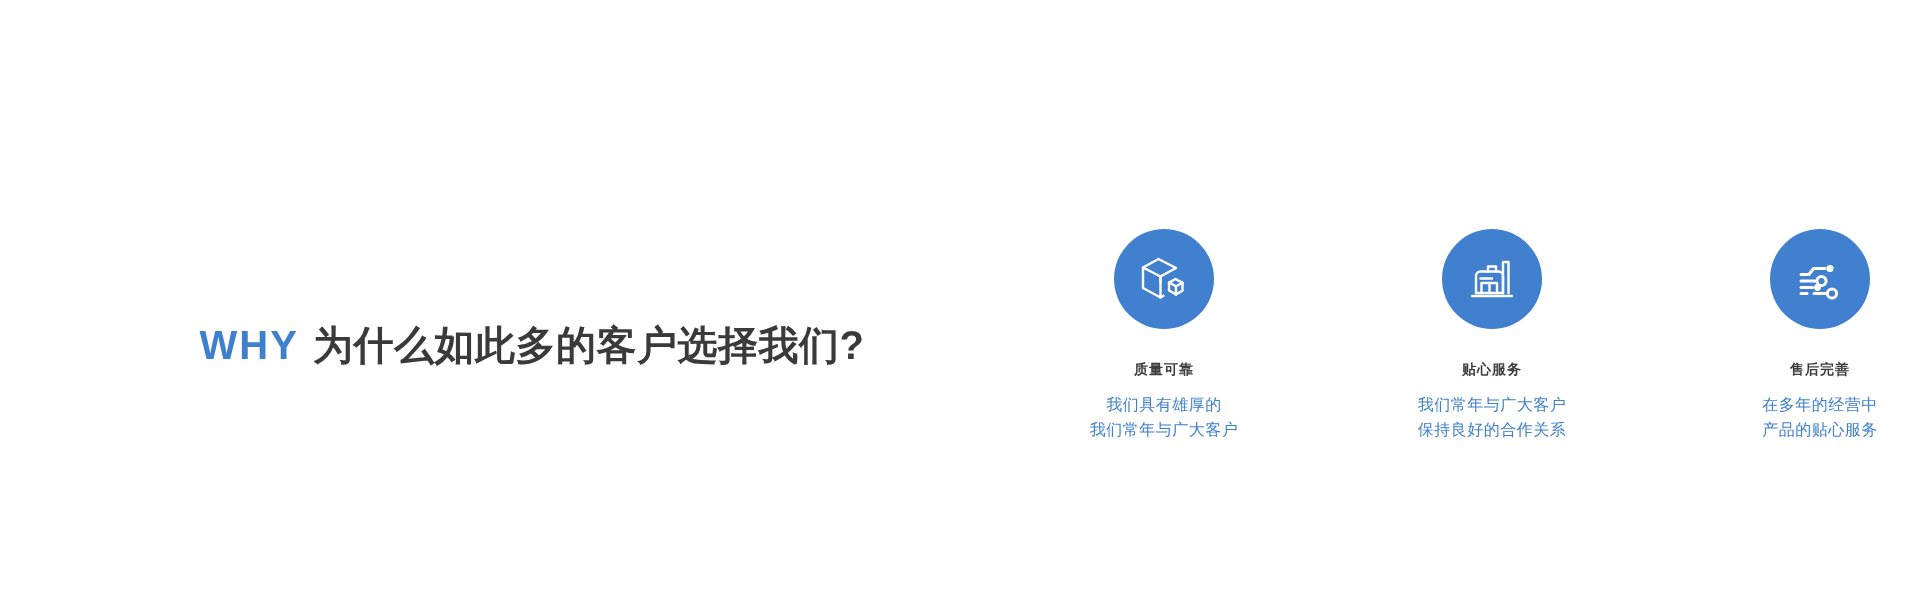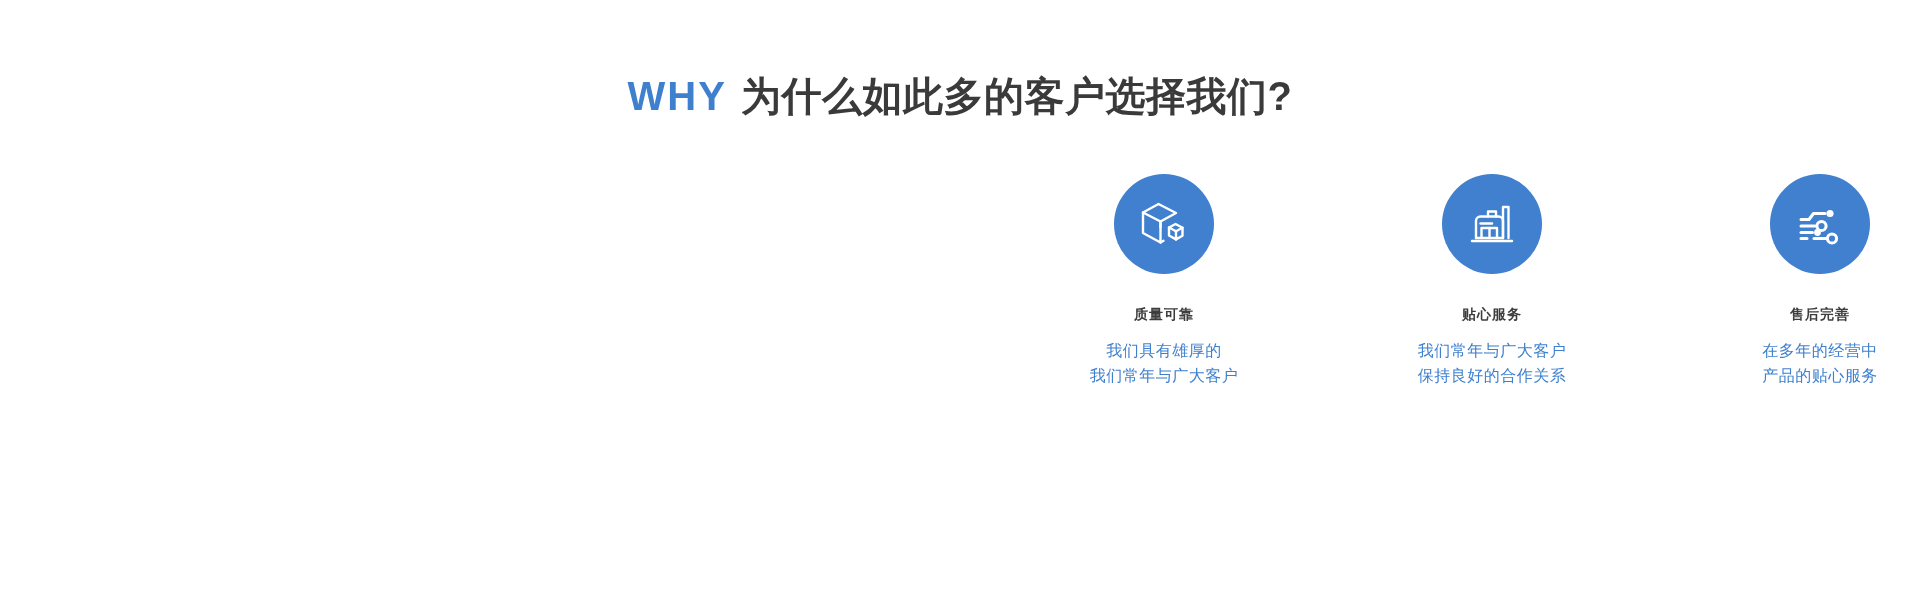--- a/index.html
+++ b/index.html
@@ -11,22 +11,22 @@
     height: 615px;
     background: #ffffff;
     font-family: "Liberation Sans", "DejaVu Sans", sans-serif;
     overflow: hidden;
   }
   .section {
     width: 1920px;
     height: 615px;
     position: relative;
     display: flex;
-    flex-direction: column;
-    align-items: flex-end;
+    flex-direction: row;
+    align-items: center;
     background: #ffffff;
   }
 
   
   .heading-block {
     width: 100%;
     text-align: center;
     margin-top: 74px;
   }
   .main-title {

